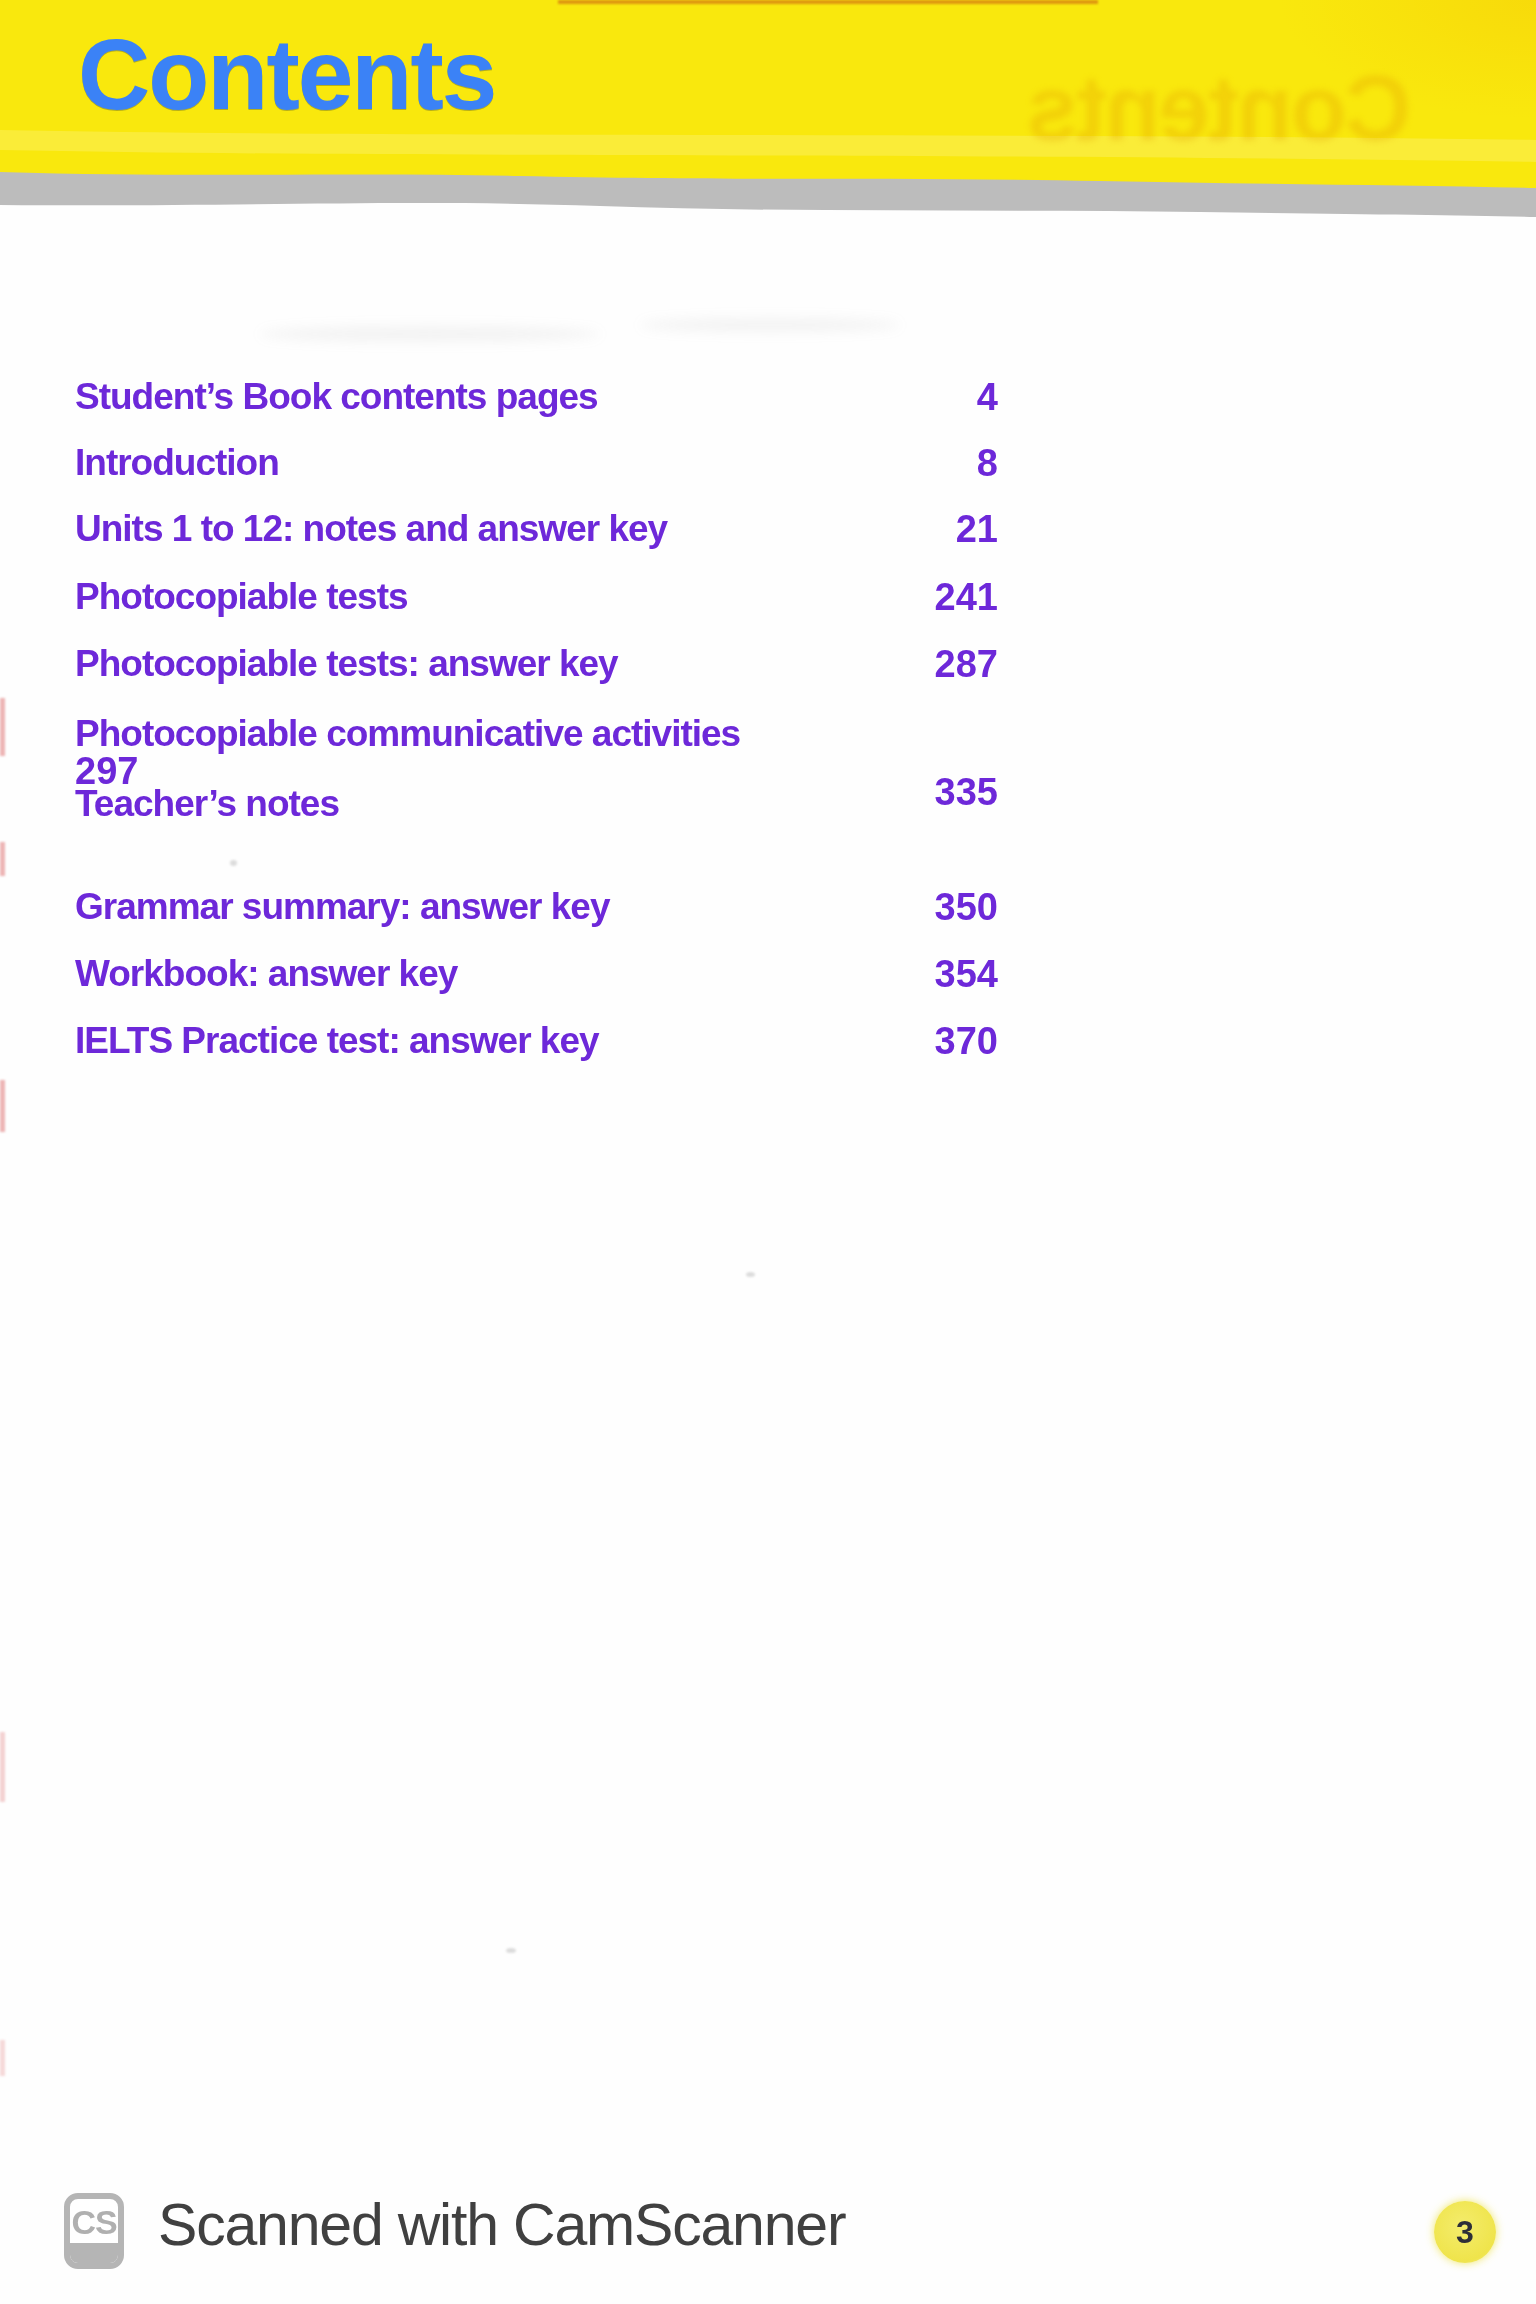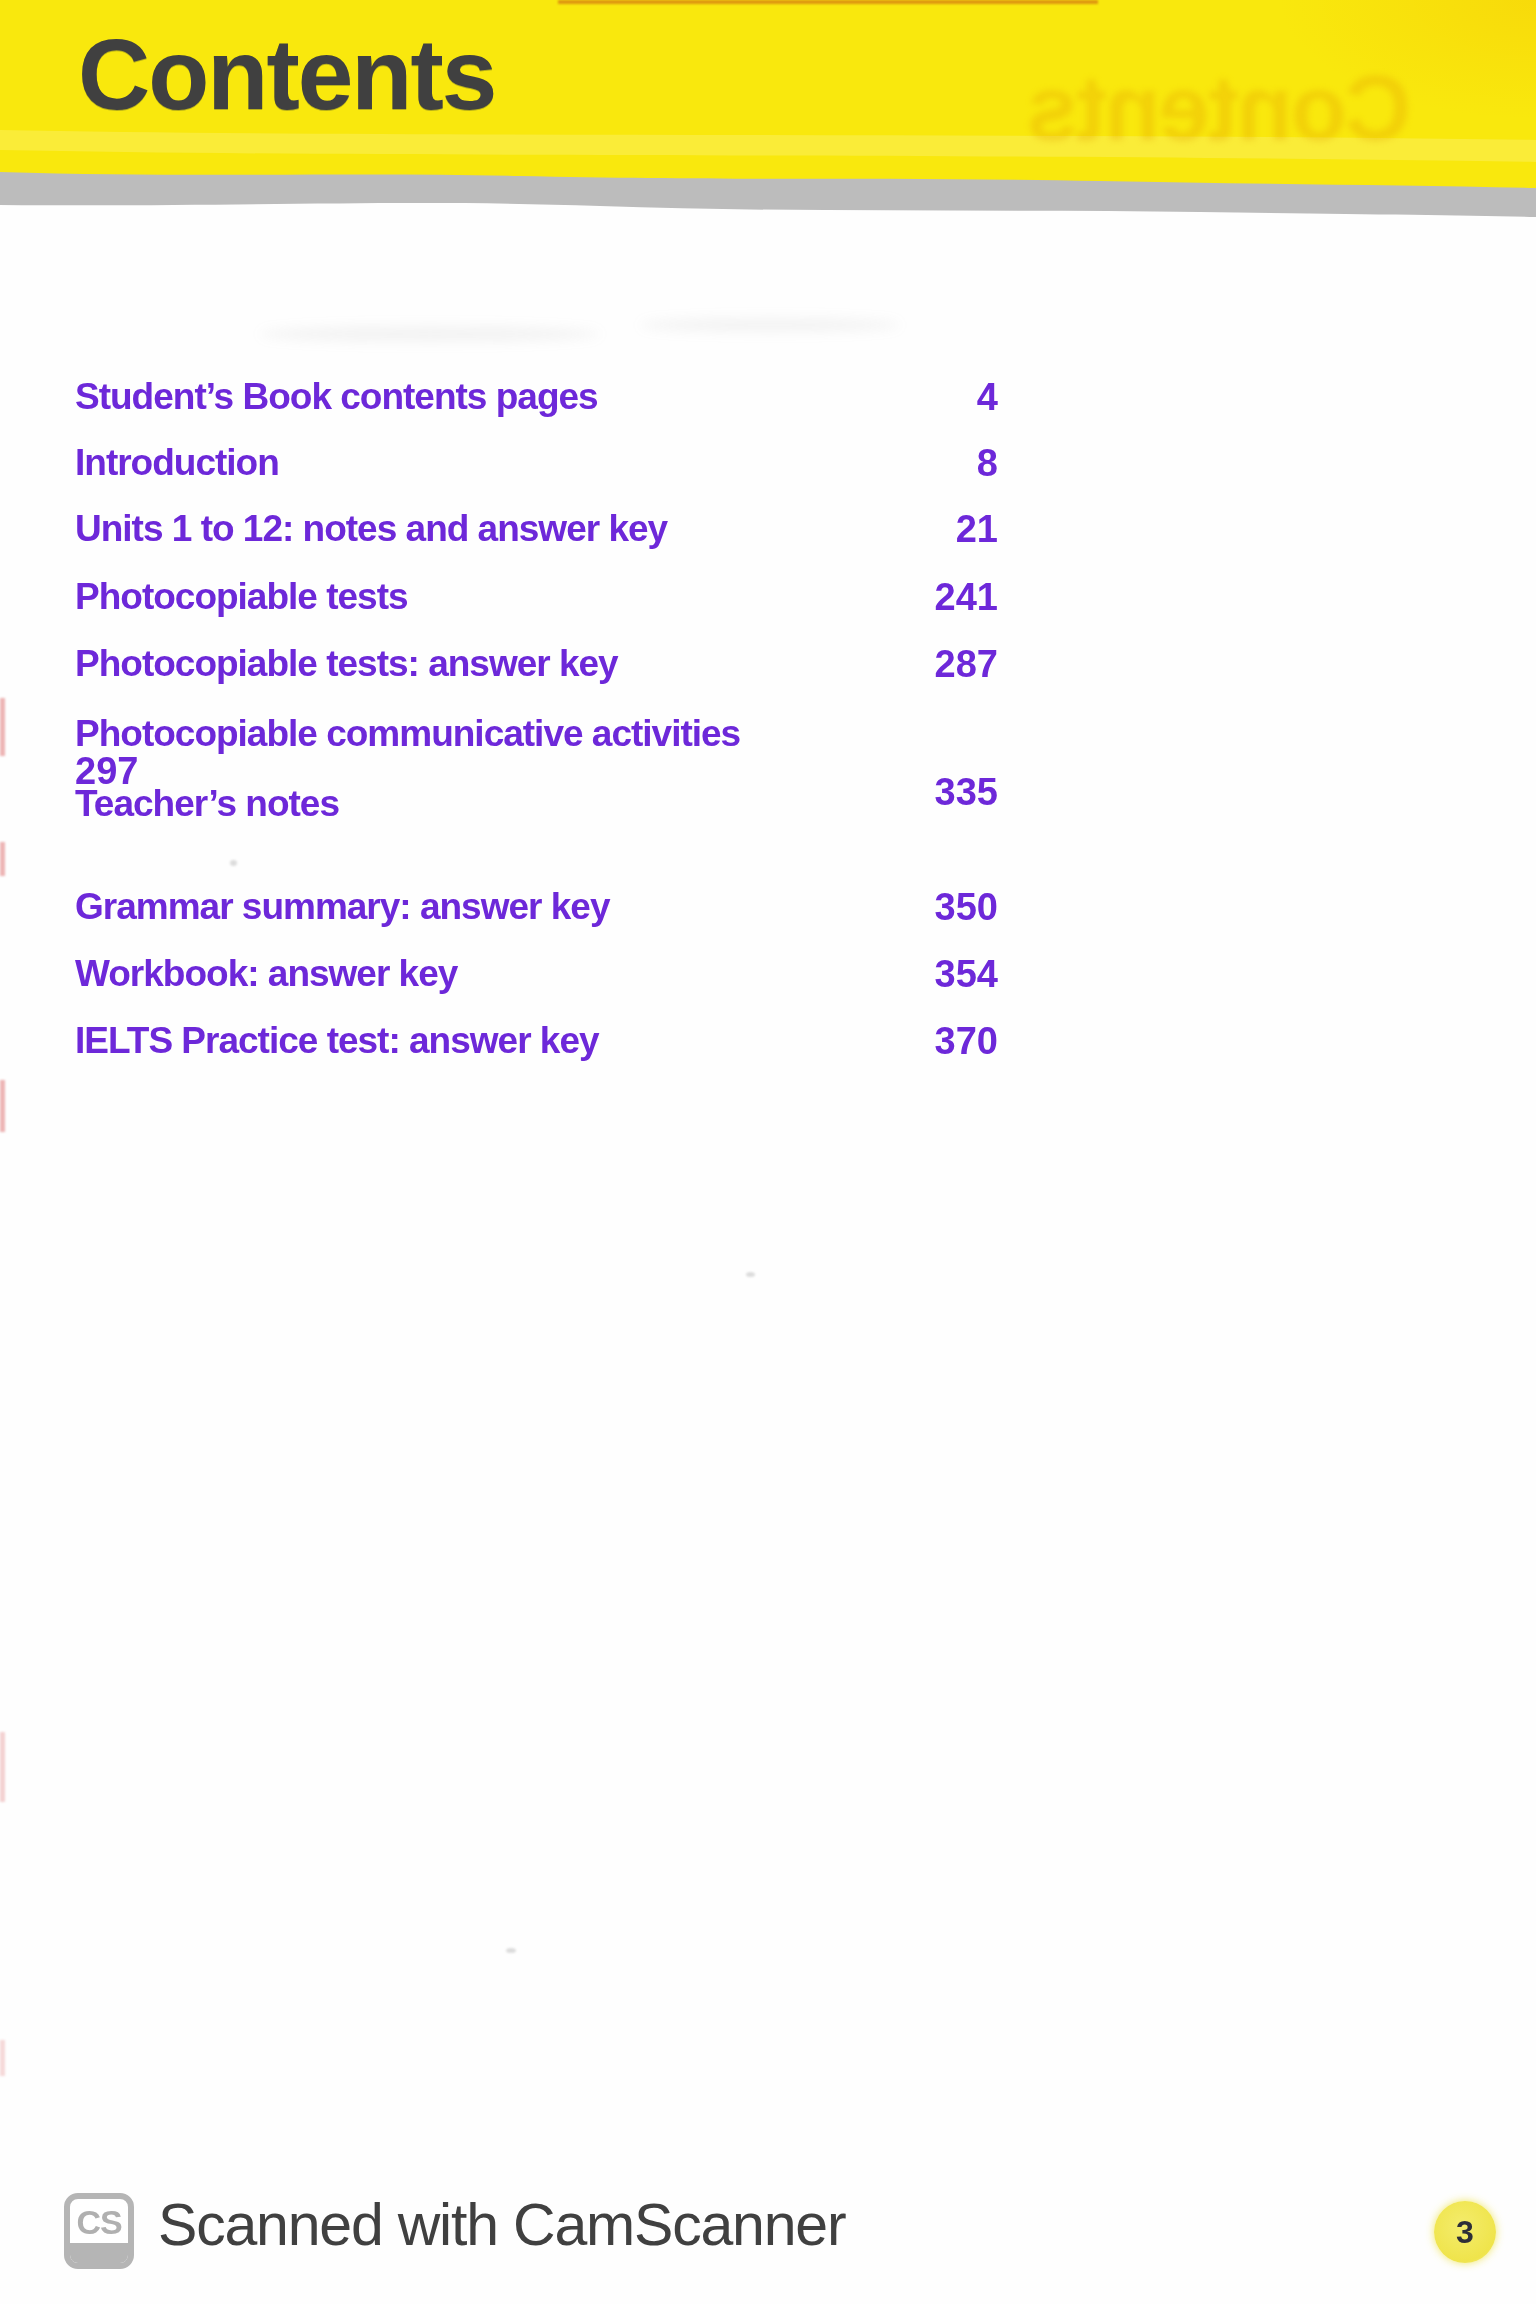--- a/index.html
+++ b/index.html
@@ -7,21 +7,21 @@
     width:1536px;height:2304px;position:relative;overflow:hidden;
     background:#fefefe;
     font-family:"Liberation Sans", sans-serif;
   }
   .page{position:absolute;inset:0;}
   
   .header-svg{position:absolute;top:0;left:0;width:1536px;height:240px;display:block;}
   .page-title{
     position:absolute;top:24px;left:78px;
     font-size:100px;font-weight:bold;letter-spacing:-2px;
-    color:#404040;line-height:1.0;
+    color:#3b82f6;line-height:1.0;
     text-shadow:0 1px 0 rgba(60,70,50,.35);
   }
   .title-mirror{
     position:absolute;top:62px;left:1010px;width:420px;
     font-size:92px;font-weight:bold;letter-spacing:-2px;line-height:1.0;
     color:rgba(228,160,0,0.30);
     transform:scaleX(-1);
     filter:blur(3px);
     text-align:center;
     pointer-events:none;
@@ -43,21 +43,21 @@
   }
   .toc-row .lbl{display:block;}
   .toc-row .lbl .l2{display:block;margin-top:12px;}
   .toc-row .pg{font-size:38px;letter-spacing:0;}
   
   .smudge{position:absolute;background:rgba(150,150,150,0.10);filter:blur(6px);border-radius:50%;}
   .speck{position:absolute;background:rgba(120,120,120,0.25);filter:blur(1px);border-radius:50%;}
   .edge-pink{position:absolute;left:0;width:5px;background:rgba(222,120,120,0.55);filter:blur(1px);}
   
   .cs-icon{
-    position:absolute;left:64px;top:2193px;width:70px;height:76px;
+    position:absolute;left:64px;top:2193px;width:60px;height:76px;
     border:6px solid #b5b5b5;border-radius:14px;
     box-sizing:border-box;background:#fff;overflow:hidden;
   }
   .cs-icon .cs-letters{
     position:absolute;top:4px;left:0;right:0;
     text-align:center;font-size:34px;font-weight:bold;color:#b0b0b0;
     letter-spacing:-1px;
   }
   .cs-icon .cs-bar{
     position:absolute;left:0;right:0;bottom:0;height:20px;background:#b5b5b5;

